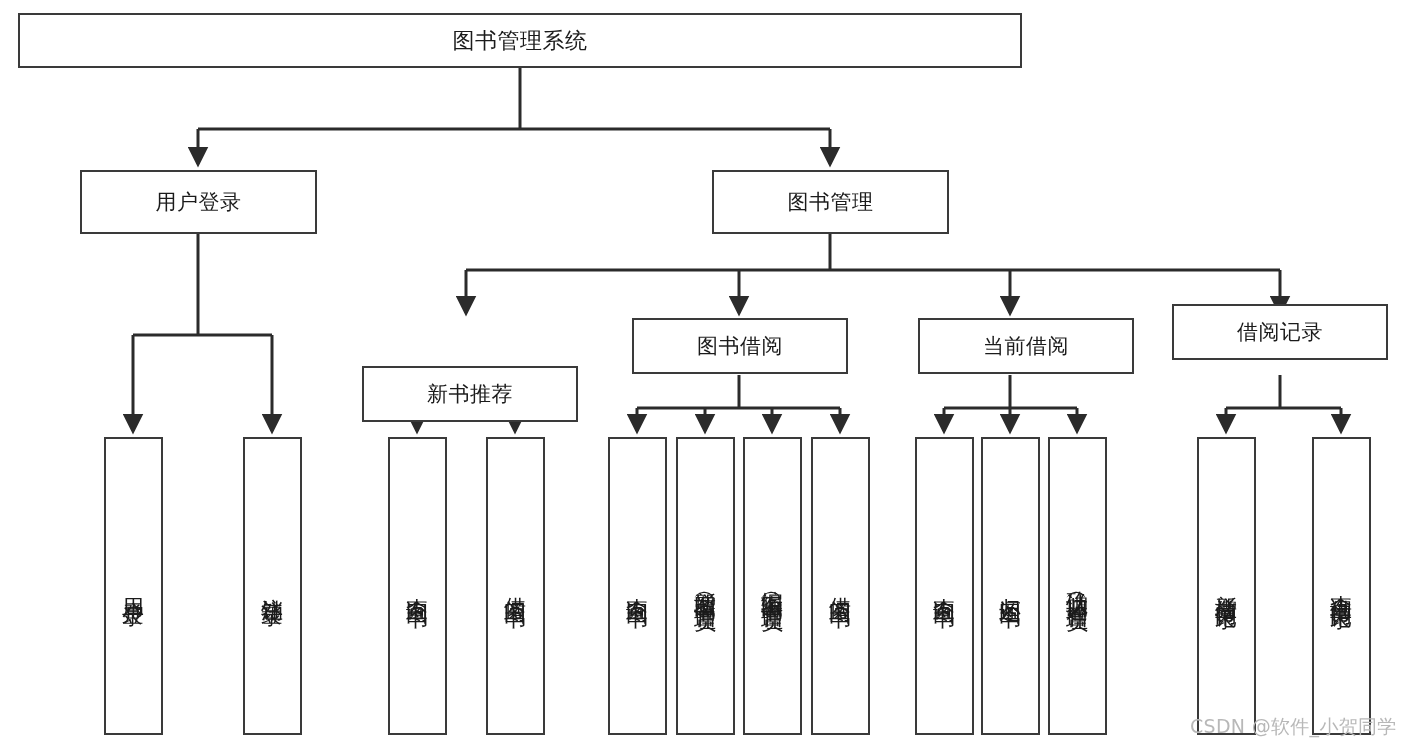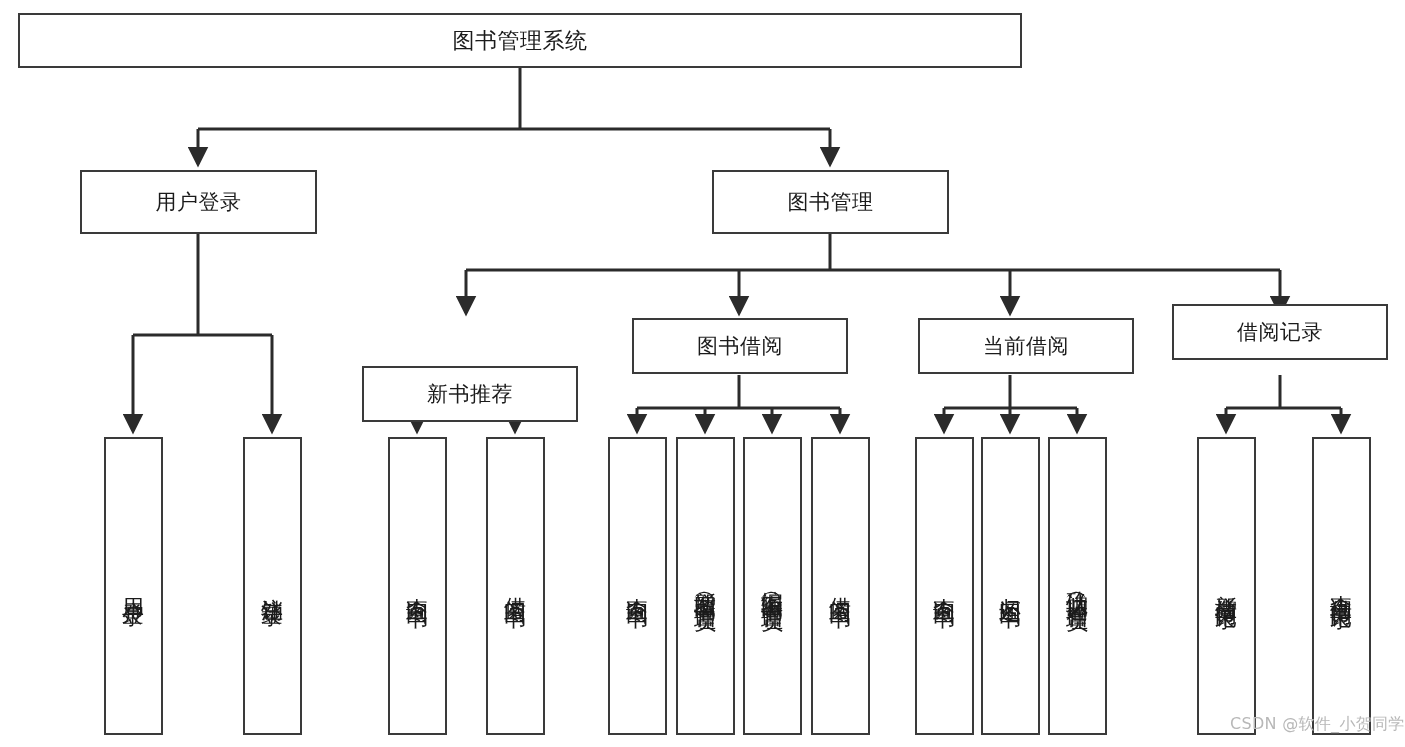--- a/index.html
+++ b/index.html
@@ -57,23 +57,23 @@
   .node.vertical .label {
     writing-mode: vertical-rl;
     text-orientation: upright;
     font-size: 22px;
     line-height: 1.05;
     letter-spacing: 3px;
     max-height: 278px;
   }
   .watermark {
     position: absolute;
-    left: 1230px;
+    left: 1190px;
     top: 714px;
-    font-size: 16px;
+    font-size: 19px;
     color: #b8b8b8;
     white-space: nowrap;
     letter-spacing: 0.3px;
     font-family: "DejaVu Sans", "Liberation Sans", sans-serif;
   }
 </style>
 </head>
 <body>
 
 <div id="diagram-root">

